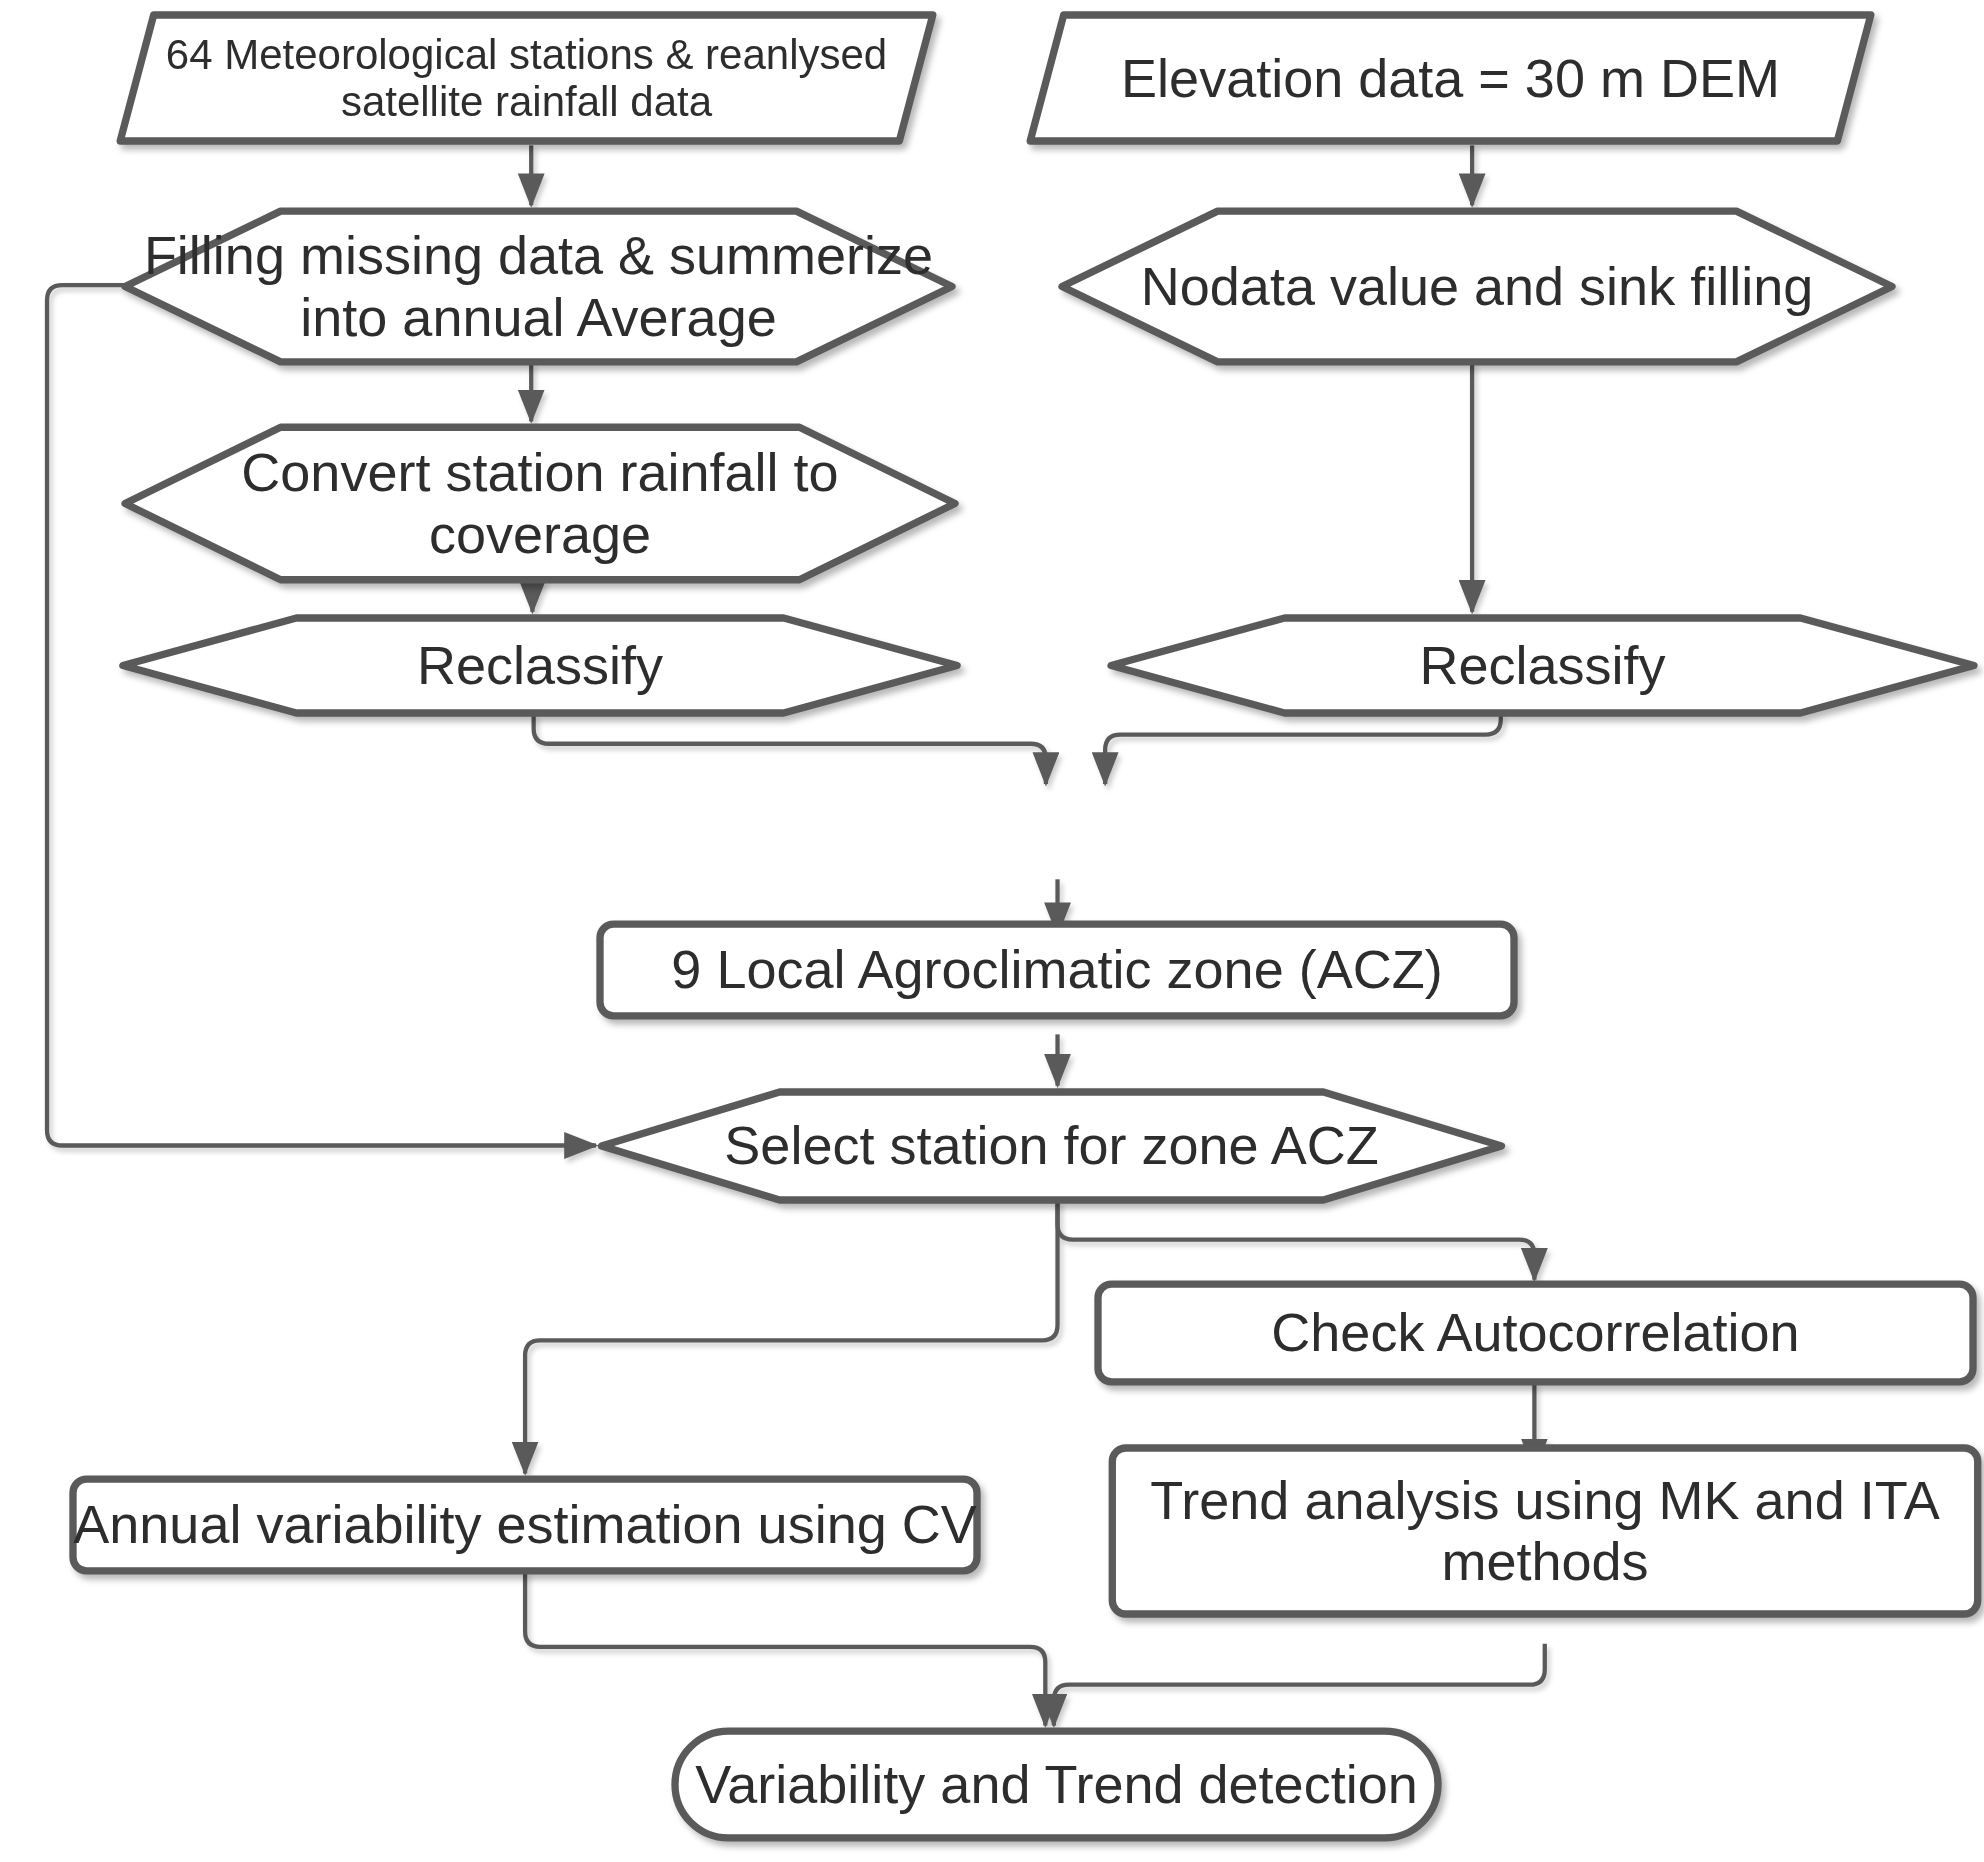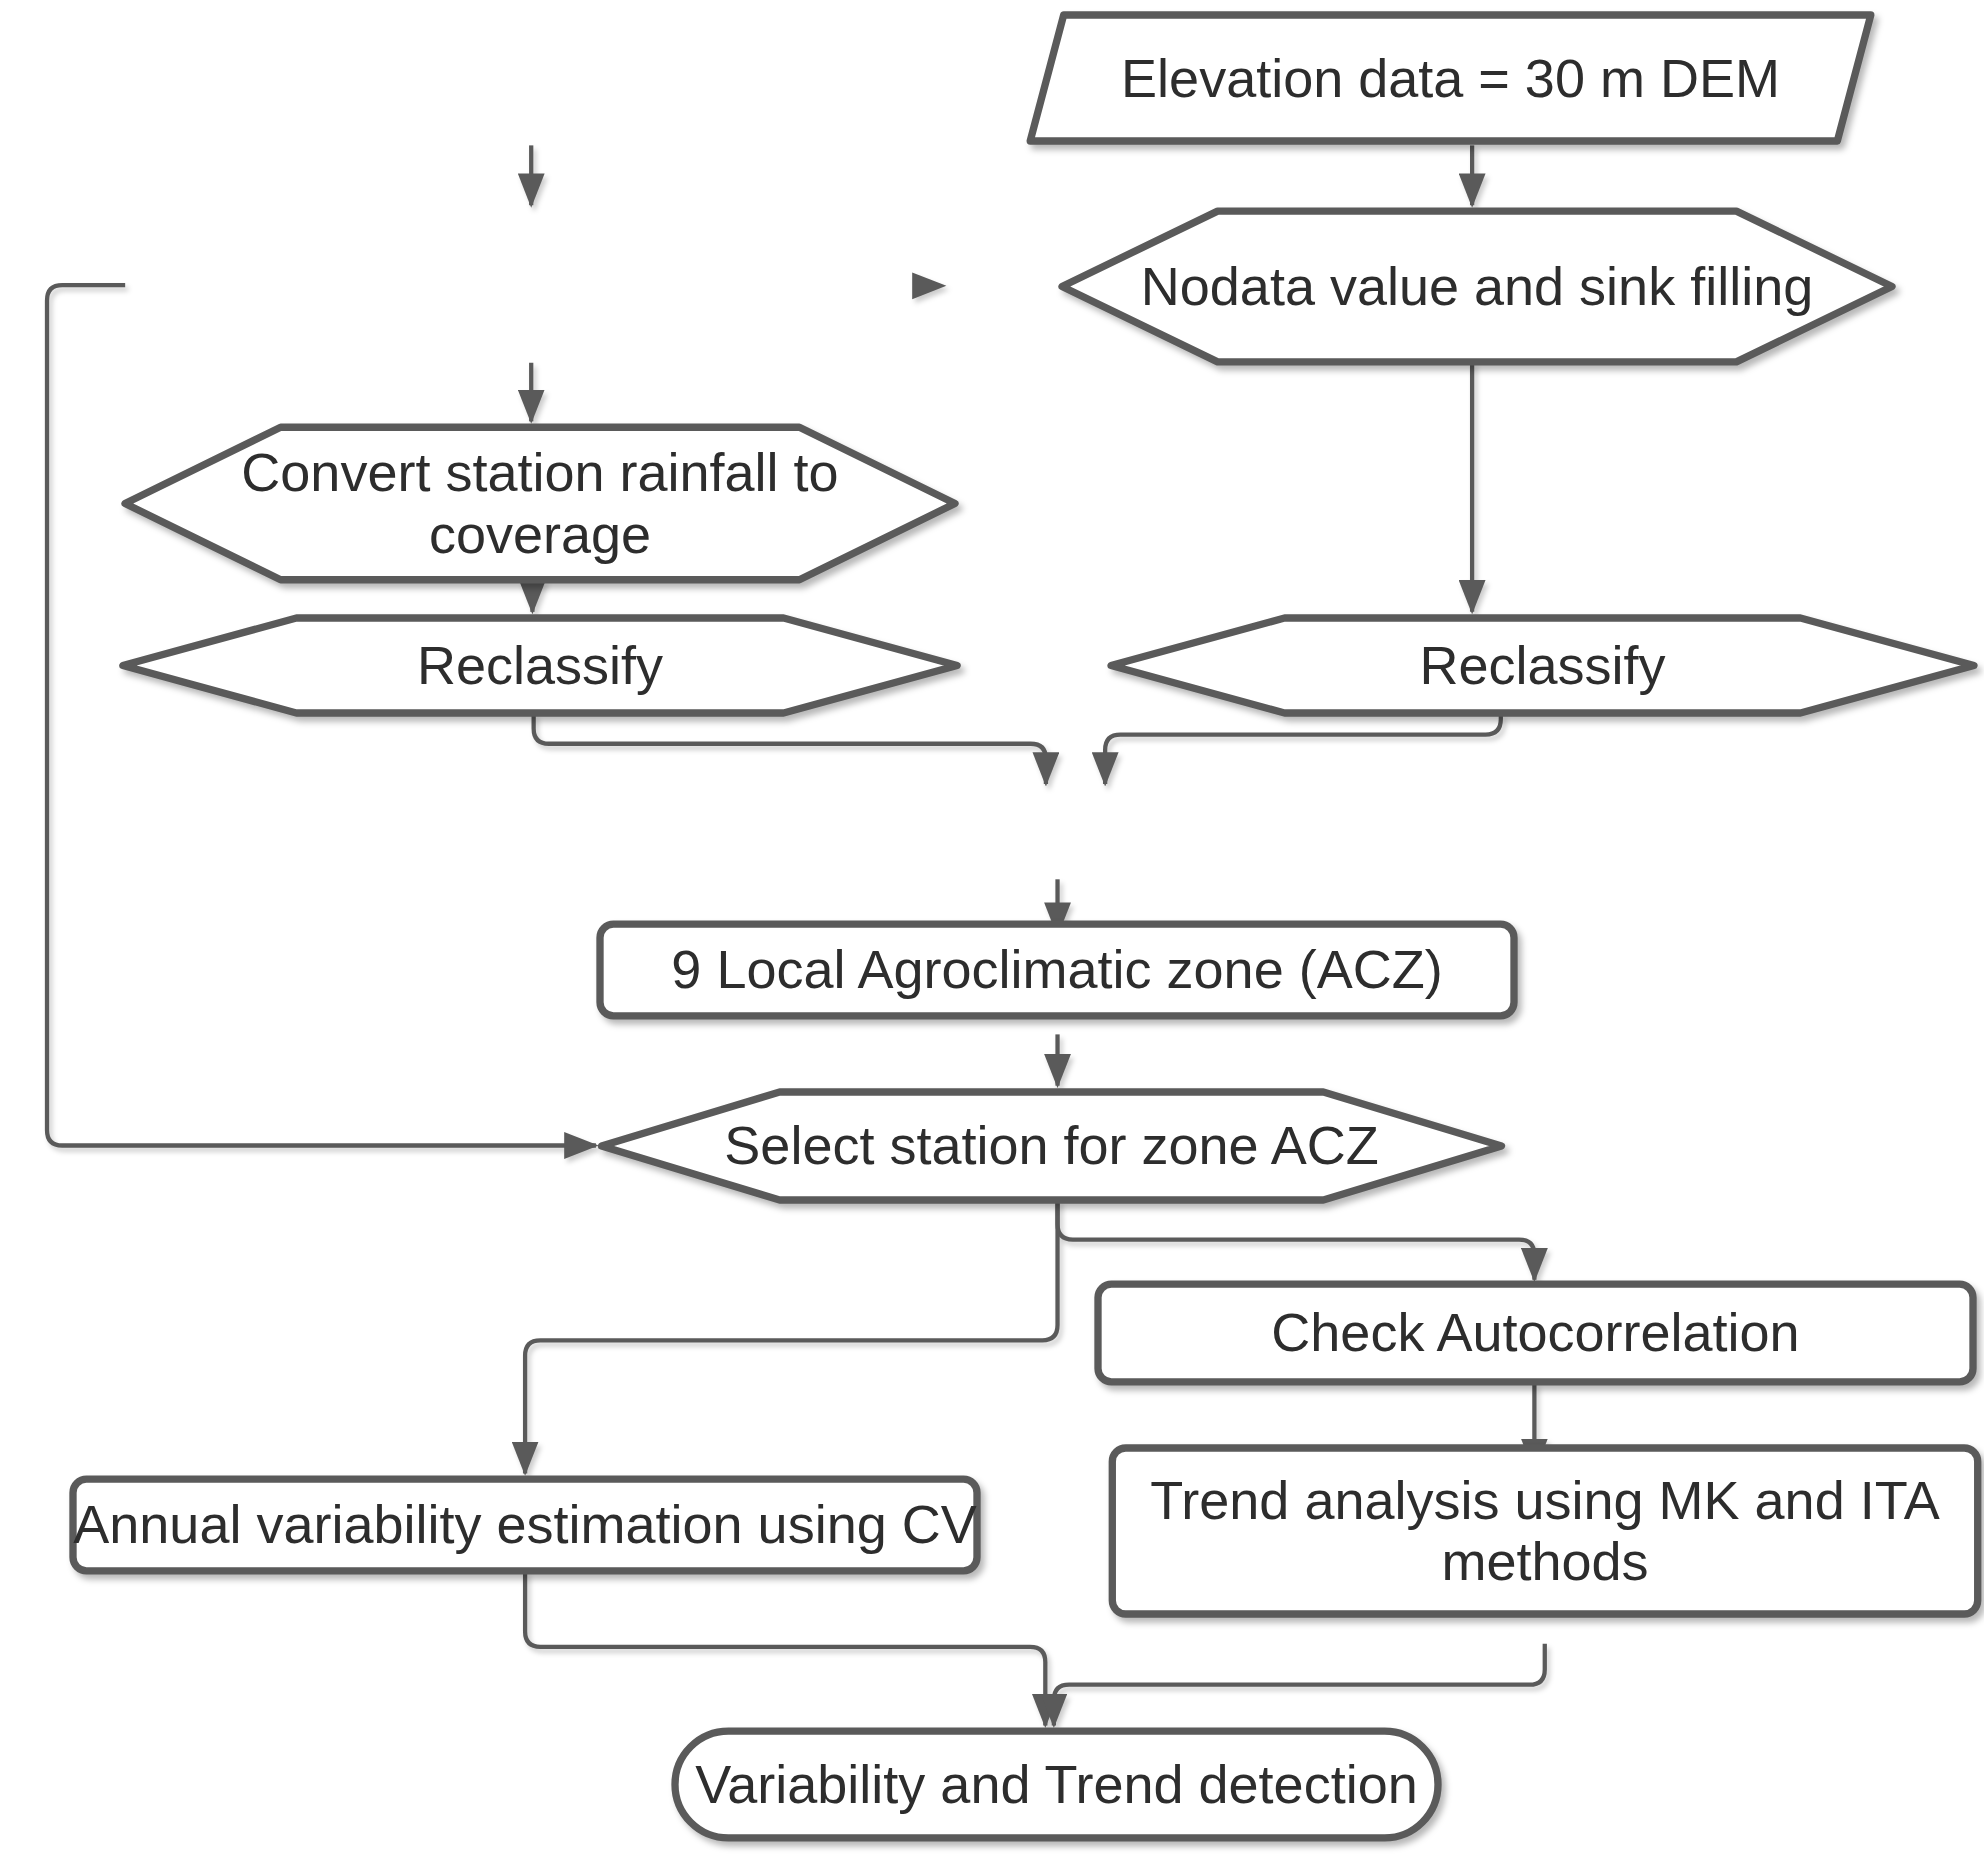--- a/index.html
+++ b/index.html
@@ -98,28 +98,42 @@
     <path class="edge" d="M 1732 1694 V 1778" marker-end="url(#arrow)"></path>
     <path class="edge" d="M 205 467 H 102 q -25 0 -25 25 V 1851 q 0 25 25 25 H 976" marker-end="url(#arrow)"></path>
     <polygon class="arrowfill" points="1494,446 1550,468 1494,490"></polygon>
     <path class="edge" d="M 1732 1966 V 2005 q 0 25 25 25 H 2488 q 25 0 25 25 V 2096" marker-end="url(#arrow)"></path>
     <path class="edge" d="M 1732 1966 V 2170 q 0 25 -25 25 H 885 q -25 0 -25 25 V 2413" marker-end="url(#arrow)"></path>
     <path class="edge" d="M 2513 2266 V 2408" marker-end="url(#arrow)"></path>
     <path class="edge" d="M 860 2574 V 2672 q 0 25 25 25 H 1687 q 25 0 25 25 V 2826" marker-end="url(#arrow)"></path>
     <path class="edge" d="M 2530 2692 V 2734 q 0 25 -25 25 H 1751 q -25 0 -25 25 V 2826" marker-end="url(#arrow)"></path>
   </svg>
 
+  <div class="node" style="left:119px; top:15.3px; width:815px; height:126px;">
+    <svg width="815" height="126" viewBox="0 0 1335 207">
+      <path d="M 55 0 H 1335 L 1280 207 H 0 Z"></path>
+    </svg>
+    <div class="label" style="font-size:42px;">64 Meteorological stations &amp; reanlysed
+satellite rainfall data</div>
+  </div>
 
   <div class="node" style="left:1029px; top:15.3px; width:843px; height:126px;">
     <svg width="843" height="126" viewBox="0 0 1381 207">
       <path d="M 55 0 H 1381 L 1326 207 H 0 Z"></path>
     </svg>
     <div class="label">Elevation data = 30 m DEM</div>
   </div>
 
+  <div class="node" style="left:125px; top:211px; width:827px; height:151px;">
+    <svg width="827" height="151" viewBox="0 0 1355 247">
+      <path d="M 255 0 H 1100 L 1355 123.5 L 1100 247 H 255 L 0 123.5 Z"></path>
+    </svg>
+    <div class="label">Filling missing data &amp; summerize
+into annual Average</div>
+  </div>
 
   <div class="node" style="left:1062px; top:211px; width:830px; height:151px;">
     <svg width="830" height="151" viewBox="0 0 1360 247">
       <path d="M 255 0 H 1105 L 1360 123.5 L 1105 247 H 255 L 0 123.5 Z"></path>
     </svg>
     <div class="label">Nodata value and sink filling</div>
   </div>
 
   <div class="node" style="left:125px; top:427px; width:830px; height:153px;">
     <svg width="830" height="153" viewBox="0 0 1360 250">

